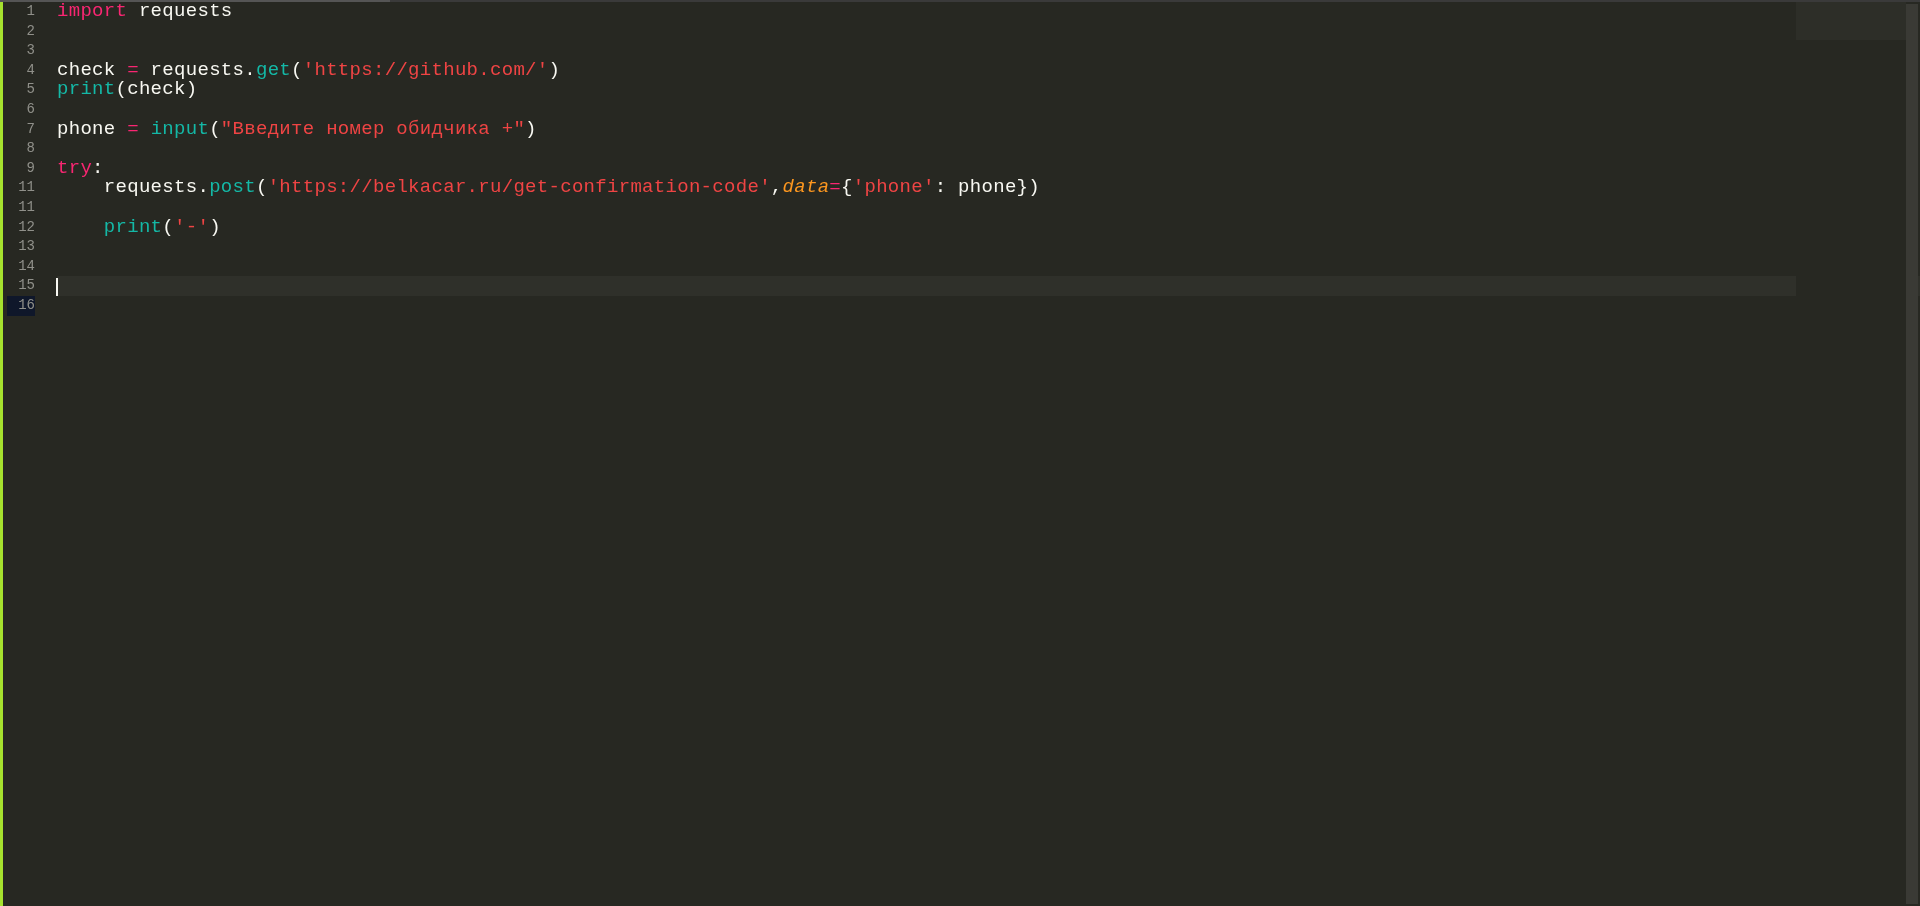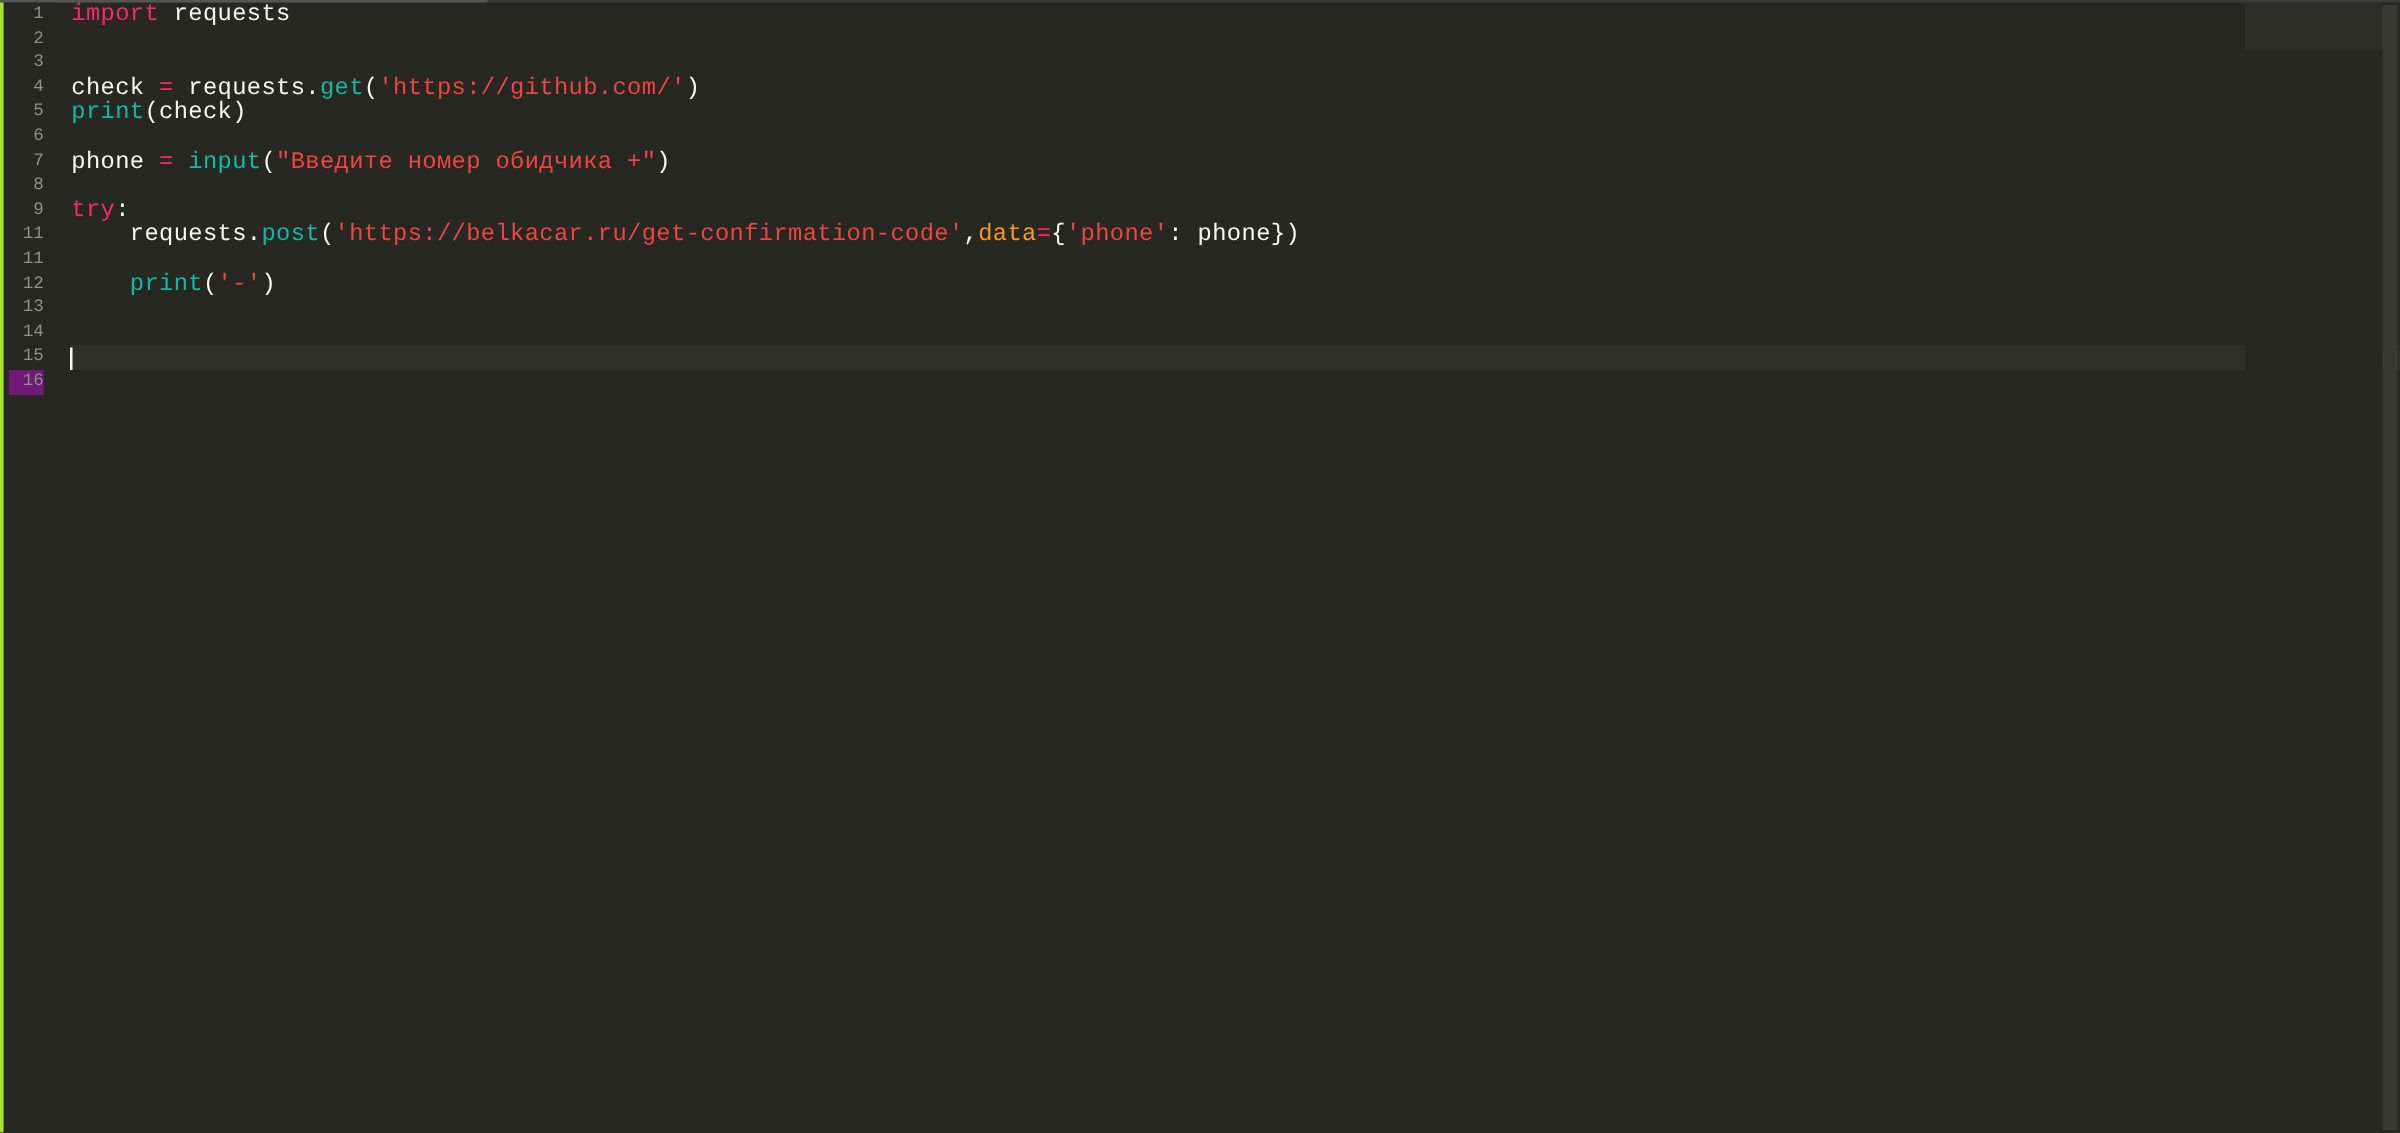--- a/index.html
+++ b/index.html
@@ -50,21 +50,21 @@
       user-select: none;
       flex-shrink: 0;
       min-width: 40px;
     }
     .gutter-line {
       height: 19.6px;
       line-height: 19.6px;
       font-size: 14px;
     }
     .gutter-line.current {
-      background: #701a75;
+      background: #0f172a;
     }
     .code-area {
       flex: 1;
       padding-left: 14px;
       position: relative;
     }
     .code-line {
       height: 19.6px;
       line-height: 19.6px;
       white-space: pre;
@@ -74,21 +74,21 @@
     .code-line.current {
       background: #2f302a;
     }
     .kw-import { color: #f92672; }
     .identifier { color: #f8f8f2; }
     .operator { color: #f92672; }
     .func-call { color: #14b8a6; }
     .string { color: #ef4444; }
     .paren { color: #f8f8f2; }
     .brace { color: #f8f8f2; }
-    .param-name { color: #fd971f; }
+    .param-name { color: #fd971f; font-style: italic; }
     .keyword { color: #f92672; }
     .colon { color: #f8f8f2; }
     .cursor {
       display: inline-block;
       width: 2px;
       height: 18px;
       background: #f8f8f2;
       vertical-align: text-bottom;
       margin-left: -1px;
     }

